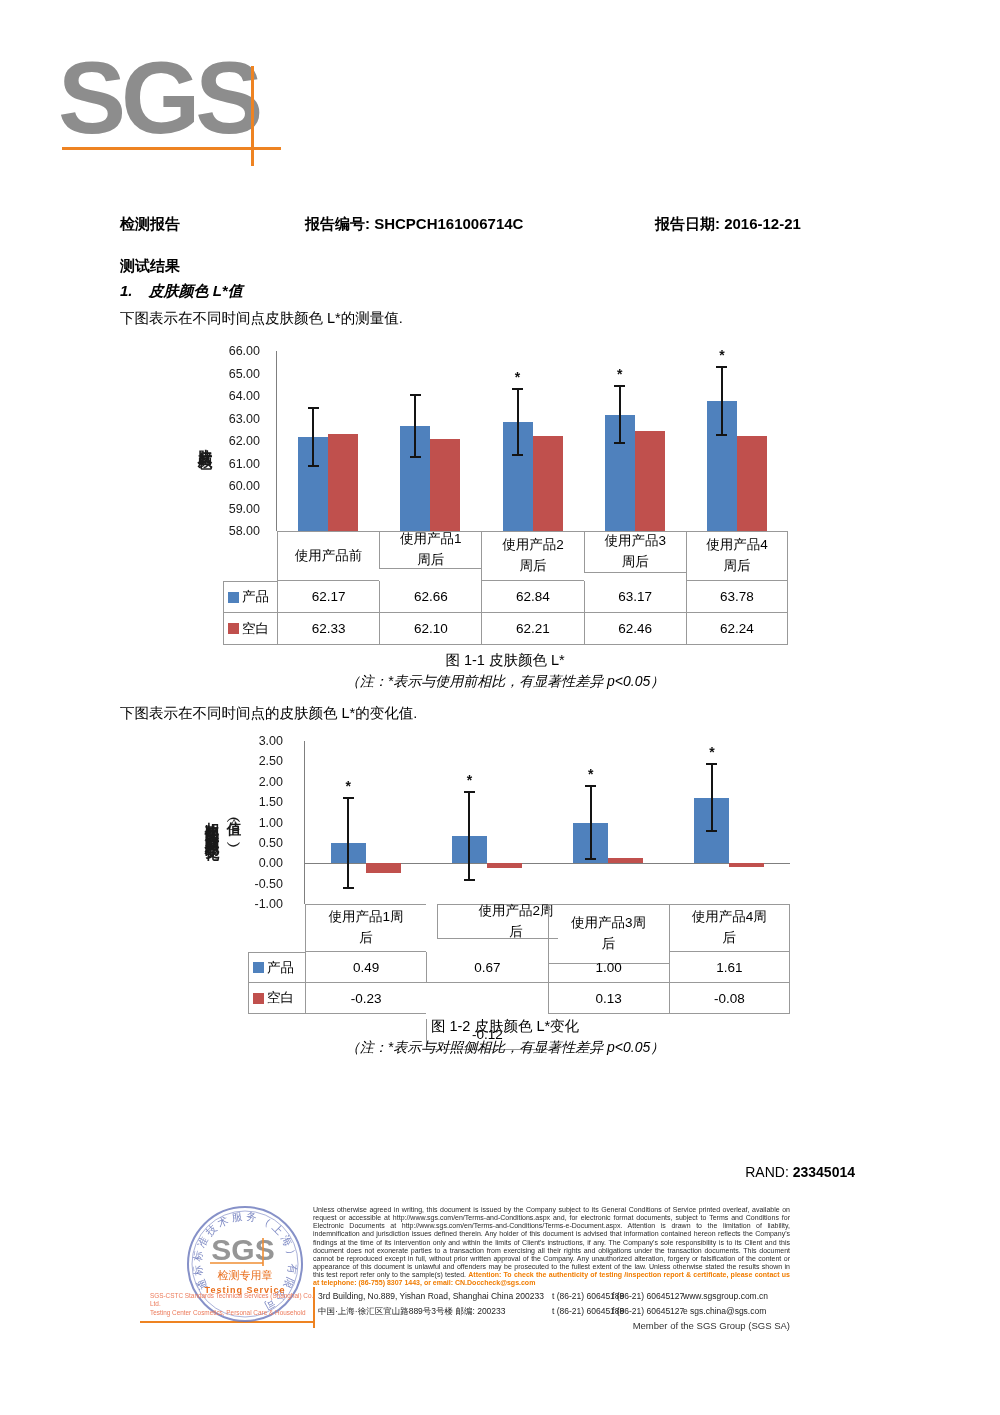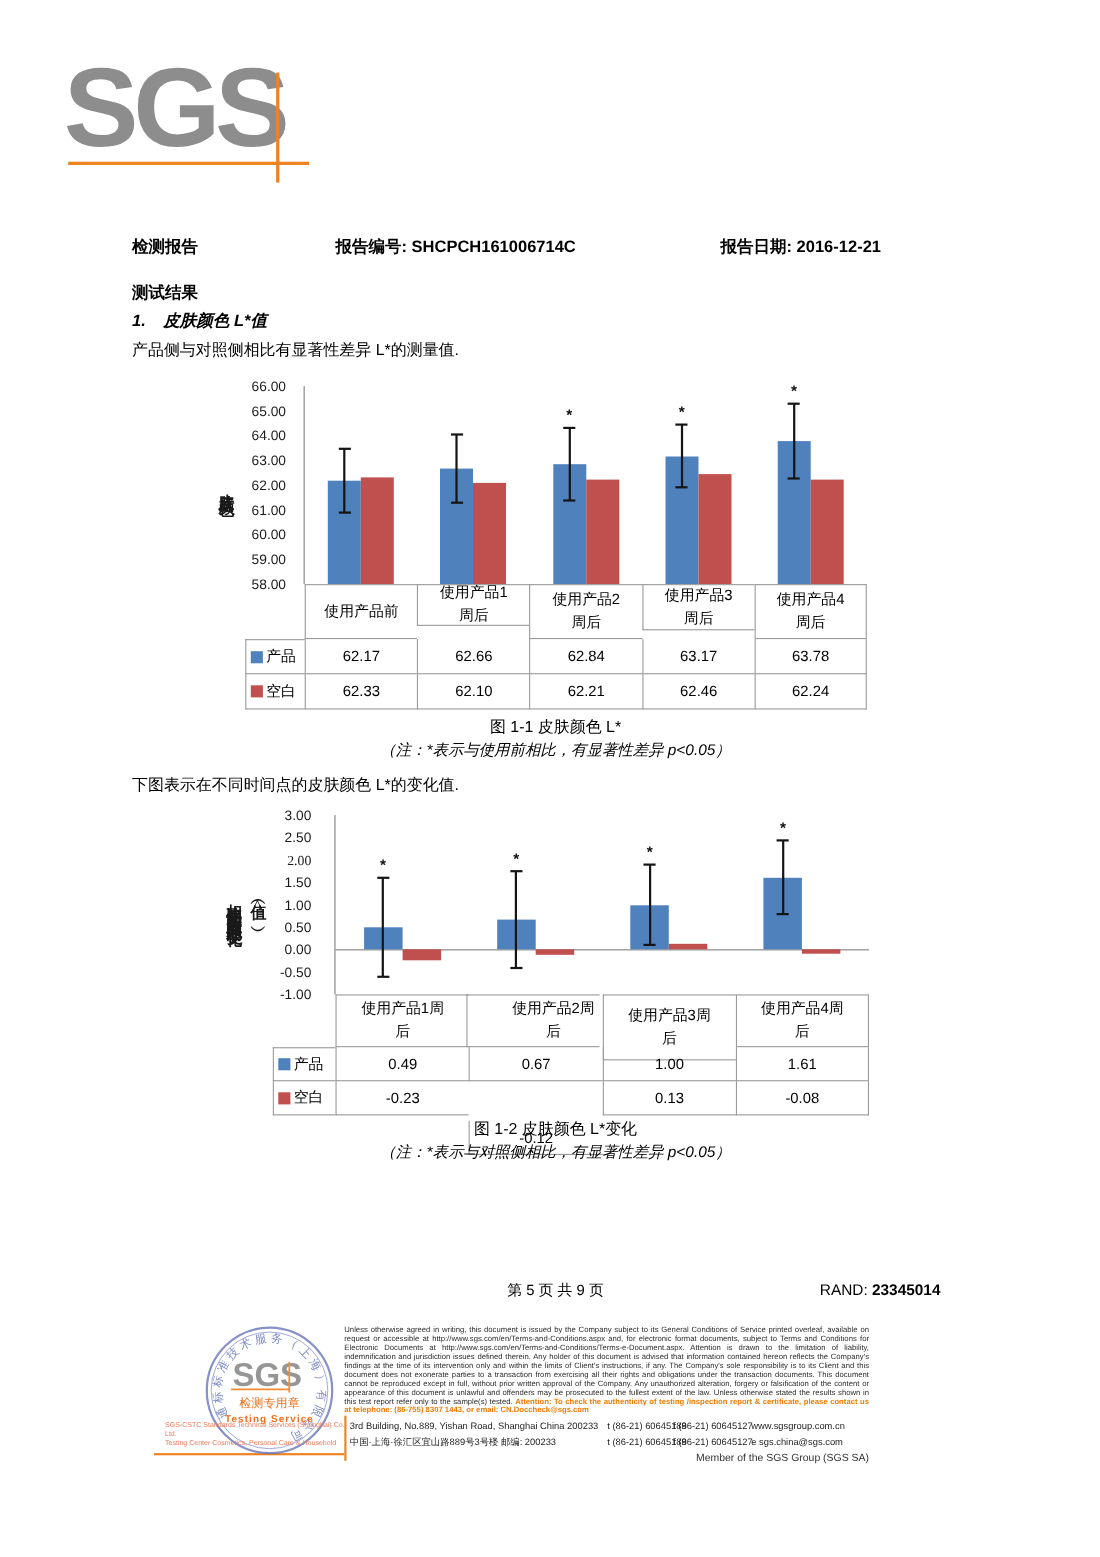--- a/index.html
+++ b/index.html
@@ -57,21 +57,21 @@
   <div class="logo-vline"></div>
 
   <div class="hdr" style="left:120px;">检测报告</div>
   <div class="hdr" style="left:305px;">报告编号: SHCPCH161006714C</div>
   <div class="hdr" style="left:655px;">报告日期: 2016-12-21</div>
 
   <div class="results-heading">测试结果</div>
   <div class="sub-heading">
     <span>1.</span><span class="gap">皮肤颜色 L*值</span>
   </div>
-  <div class="intro" style="top:309px;">产品侧与对照侧相比有显著性差异 L*的测量值.</div>
+  <div class="intro" style="top:309px;">下图表示在不同时间点皮肤颜色 L*的测量值.</div>
 
   <div id="chart0" class="chart" style="left:180px;top:338px;width:630px;height:312px;">
       <div class="cabs ylab" style="left: 14px; top: 13px; width: 24px; height: 180px;">皮肤颜色</div>
       <div class="cabs tick" style="left: 0px; top: 5px; width: 80px;">66.00</div>
       <div class="cabs tick" style="left: 0px; top: 27.5px; width: 80px;">65.00</div>
       <div class="cabs tick" style="left: 0px; top: 50px; width: 80px;">64.00</div>
       <div class="cabs tick" style="left: 0px; top: 72.5px; width: 80px;">63.00</div>
       <div class="cabs tick" style="left: 0px; top: 95px; width: 80px;">62.00</div>
       <div class="cabs tick" style="left: 0px; top: 117.5px; width: 80px;">61.00</div>
       <div class="cabs tick" style="left: 0px; top: 140px; width: 80px;">60.00</div>
@@ -137,21 +137,21 @@
   <div class="caption" style="top:651px;">图 1-1 皮肤颜色 L*</div>
   <div class="note" style="top:673px;">（注：*表示与使用前相比，有显著性差异 p&lt;0.05）</div>
 
   <div class="intro" style="top:704px;">下图表示在不同时间点的皮肤颜色 L*的变化值.</div>
 
   <div id="chart1" class="chart" style="left:195px;top:735px;width:615px;height:282px;">
       <div class="cabs ylab" style="left: 6px; top: 6px; width: 46px; height: 163px;">相比使用前的皮肤颜色的变化
 值（△）</div>
       <div class="cabs tick" style="left: 0px; top: -2px; width: 88px;">3.00</div>
       <div class="cabs tick" style="left: 0px; top: 18.375px; width: 88px;">2.50</div>
-      <div class="cabs tick" style="left: 0px; top: 38.75px; width: 88px; font-family: Liberation Serif, serif;">2.00</div>
+      <div class="cabs tick" style="left: 0px; top: 38.75px; width: 88px;">2.00</div>
       <div class="cabs tick" style="left: 0px; top: 59.125px; width: 88px;">1.50</div>
       <div class="cabs tick" style="left: 0px; top: 79.5px; width: 88px;">1.00</div>
       <div class="cabs tick" style="left: 0px; top: 99.875px; width: 88px;">0.50</div>
       <div class="cabs tick" style="left: 0px; top: 120.25px; width: 88px;">0.00</div>
       <div class="cabs tick" style="left: 0px; top: 140.625px; width: 88px;">-0.50</div>
       <div class="cabs tick" style="left: 0px; top: 161px; width: 88px;">-1.00</div>
       <div class="cabs axisline" style="left: 109px; top: 6px; width: 1px; height: 163px;"></div>
       <div class="cabs axisline" style="left: 110px; top: 128.25px; width: 485px; height: 1px;"></div>
       <div class="cabs bar" style="left: 135.625px; top: 108.282px; width: 35px; height: 19.9675px; background: rgb(79, 129, 189);"></div>
       <div class="cabs bar" style="left: 256.875px; top: 100.948px; width: 35px; height: 27.3025px; background: rgb(79, 129, 189);"></div>
@@ -172,21 +172,21 @@
       <div class="cabs err" style="left: 394.625px; top: 50.825px; width: 2px; height: 73.35px;"></div>
       <div class="cabs err" style="left: 390.125px; top: 49.825px; width: 11px; height: 2px;"></div>
       <div class="cabs err" style="left: 390.125px; top: 123.175px; width: 11px; height: 2px;"></div>
       <div class="cabs ast" style="left: 387.625px; top: 30.825px; width: 16px;">*</div>
       <div class="cabs err" style="left: 515.875px; top: 29.2275px; width: 2px; height: 66.83px;"></div>
       <div class="cabs err" style="left: 511.375px; top: 28.2275px; width: 11px; height: 2px;"></div>
       <div class="cabs err" style="left: 511.375px; top: 95.0575px; width: 11px; height: 2px;"></div>
       <div class="cabs ast" style="left: 508.875px; top: 9.2275px; width: 16px;">*</div>
       <div class="cabs hcell" style="left: 110px; top: 169px; width: 121.25px; height: 48px; border-left: 1px solid rgb(153, 153, 153); border-top: 1px solid rgb(153, 153, 153); border-bottom: 1px solid rgb(153, 153, 153);">使用产品1周
 后</div>
-      <div class="cabs hcell" style="left: 229px; top: 169px; width: 121.25px; height: 48px; border-left: 1px solid rgb(153, 153, 153); border-top: 1px solid rgb(153, 153, 153); border-bottom: 1px solid rgb(153, 153, 153); padding-left: 36px;">使用产品2周
+      <div class="cabs hcell" style="left: 242px; top: 169px; width: 121.25px; height: 35px; border-left: 1px solid rgb(153, 153, 153); border-top: 1px solid rgb(153, 153, 153); border-bottom: 1px solid rgb(153, 153, 153); padding-left: 36px;">使用产品2周
 后</div>
       <div class="cabs hcell" style="left: 352.5px; top: 169px; width: 121.25px; height: 60px; border-left: 1px solid rgb(153, 153, 153); border-top: 1px solid rgb(153, 153, 153); border-bottom: 1px solid rgb(153, 153, 153);">使用产品3周
 后</div>
       <div class="cabs hcell" style="left: 473.75px; top: 169px; width: 121.25px; height: 48px; border-width: 1px; border-style: solid; border-color: rgb(153, 153, 153);">使用产品4周
 后</div>
       <div class="cabs lcell" style="left: 53px; top: 217px; width: 57px; height: 31px; border-left: 1px solid rgb(153, 153, 153); border-bottom: 1px solid rgb(153, 153, 153); border-top: 1px solid rgb(153, 153, 153);">
         <span class="swatch" style="background: rgb(79, 129, 189);"></span>
         <span>产品</span>
       </div>
       <div class="cabs cell" style="left: 110px; top: 217px; width: 121.25px; height: 31px; border-left: 1px solid rgb(153, 153, 153); border-bottom: 1px solid rgb(153, 153, 153);">0.49</div>
@@ -199,21 +199,20 @@
       </div>
       <div class="cabs cell" style="left: 110px; top: 248px; width: 121.25px; height: 31px; border-left: 1px solid rgb(153, 153, 153); border-bottom: 1px solid rgb(153, 153, 153);">-0.23</div>
       <div class="cabs cell" style="left: 231.25px; top: 236px; width: 121.25px; height: 31px; border-left: 1px solid rgb(153, 153, 153); border-bottom: 1px solid rgb(153, 153, 153); margin-top: 48px;">-0.12</div>
       <div class="cabs cell" style="left: 352.5px; top: 248px; width: 121.25px; height: 31px; border-left: 1px solid rgb(153, 153, 153); border-bottom: 1px solid rgb(153, 153, 153);">0.13</div>
       <div class="cabs cell" style="left: 473.75px; top: 248px; width: 121.25px; height: 31px; border-left: 1px solid rgb(153, 153, 153); border-bottom: 1px solid rgb(153, 153, 153); border-right: 1px solid rgb(153, 153, 153);">-0.08</div>
     </div>
   <div class="caption" style="top:1017px;">图 1-2 皮肤颜色 L*变化</div>
   <div class="note" style="top:1039px;">（注：*表示与对照侧相比，有显著性差异 p&lt;0.05）</div>
 
 
-  <div class="page-info">第 5 页 共 9 页</div>
   <div class="rand">
     <span>RAND:</span>
     <b>23345014</b>
   </div>
 
   <div class="legal">
     <span>Unless otherwise agreed in writing, this document is issued by the Company subject to its General Conditions of Service printed overleaf, available on request or accessible at http://www.sgs.com/en/Terms-and-Conditions.aspx and, for electronic format documents, subject to Terms and Conditions for Electronic Documents at http://www.sgs.com/en/Terms-and-Conditions/Terms-e-Document.aspx. Attention is drawn to the limitation of liability, indemnification and jurisdiction issues defined therein. Any holder of this document is advised that information contained hereon reflects the Company's findings at the time of its intervention only and within the limits of Client's instructions, if any. The Company's sole responsibility is to its Client and this document does not exonerate parties to a transaction from exercising all their rights and obligations under the transaction documents. This document cannot be reproduced except in full, without prior written approval of the Company. Any unauthorized alteration, forgery or falsification of the content or appearance of this document is unlawful and offenders may be prosecuted to the fullest extent of the law. Unless otherwise stated the results shown in this test report refer only to the sample(s) tested.</span>
     <span class="attention">Attention: To check the authenticity of testing /inspection report &amp; certificate, please contact us at telephone: (86-755) 8307 1443, or email: CN.Doccheck@sgs.com</span>
   </div>
 

